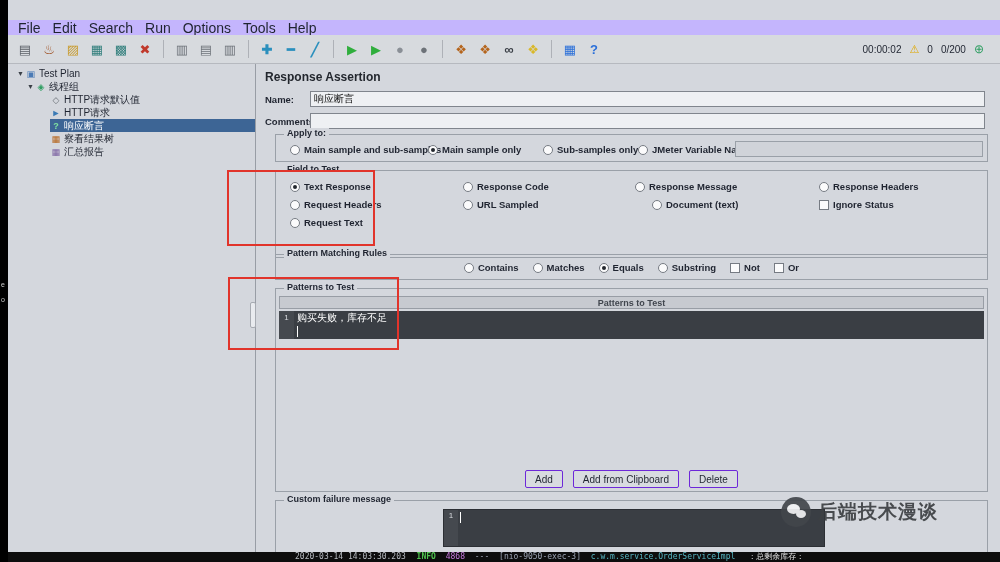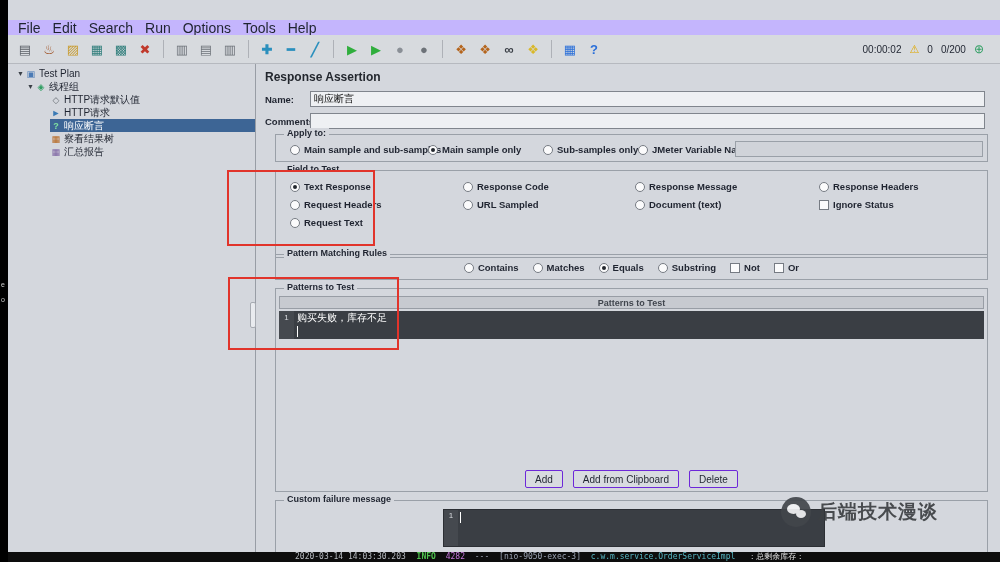--- a/index.html
+++ b/index.html
@@ -230,21 +230,21 @@
         <span>Response Headers</span>
       </span>
       <span class="opt" style="left:14px;top:28px;">
         <span class="radio"></span>
         <span>Request Headers</span>
       </span>
       <span class="opt" style="left:187px;top:28px;">
         <span class="radio"></span>
         <span>URL Sampled</span>
       </span>
-      <span class="opt" style="left:359px;top:28px;">
+      <span class="opt" style="left:376px;top:28px;">
         <span class="radio"></span>
         <span>Document (text)</span>
       </span>
       <span class="opt" style="left:543px;top:28px;">
         <span class="chk"></span>
         <span>Ignore Status</span>
       </span>
       <span class="opt" style="left:14px;top:46px;">
         <span class="radio"></span>
         <span>Request Text</span>
@@ -316,20 +316,20 @@
     </span>
     <span class="wm-text">后端技术漫谈</span>
   </div>
 
   <div class="redrect rect1"></div>
   <div class="redrect rect2"></div>
 
   <div class="logbar">
     <span class="lg-ts">2020-03-14 14:03:30.203</span>
     <span class="lg-lvl">INFO</span>
-    <span class="lg-pid">4282</span>
+    <span class="lg-pid">4868</span>
     <span class="lg-sep">---</span>
     <span class="lg-thr">[nio-9050-exec-3]</span>
     <span class="lg-cls">c.w.m.service.OrderServiceImpl</span>
     <span class="lg-msg">：总剩余库存：</span>
   </div>
 
 </div>
 
 </body></html>

